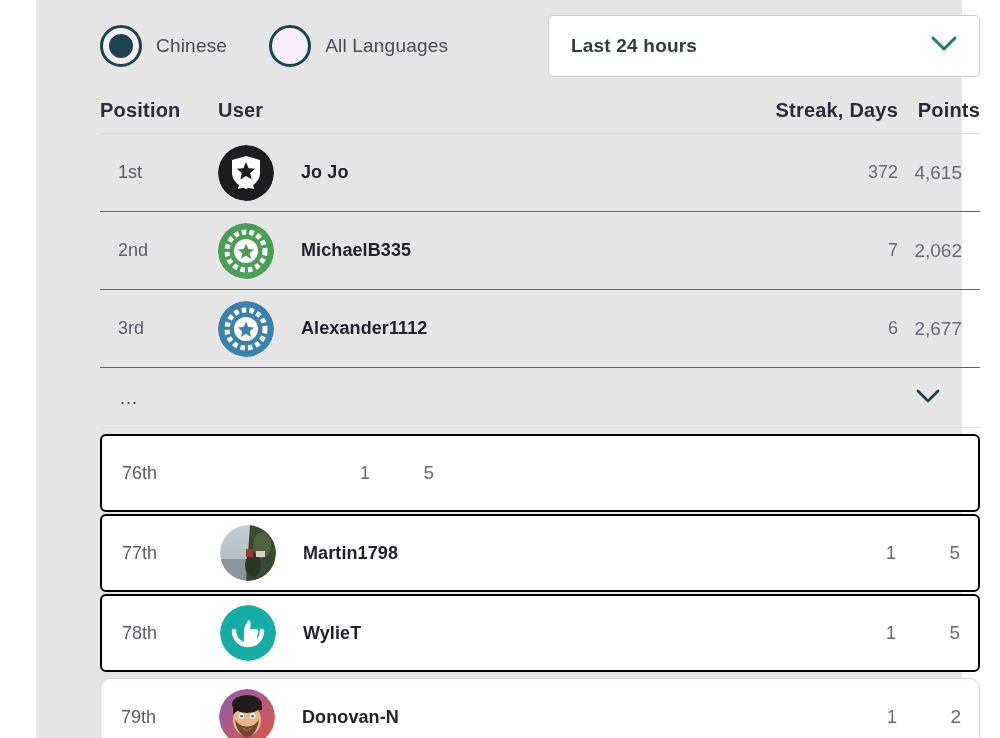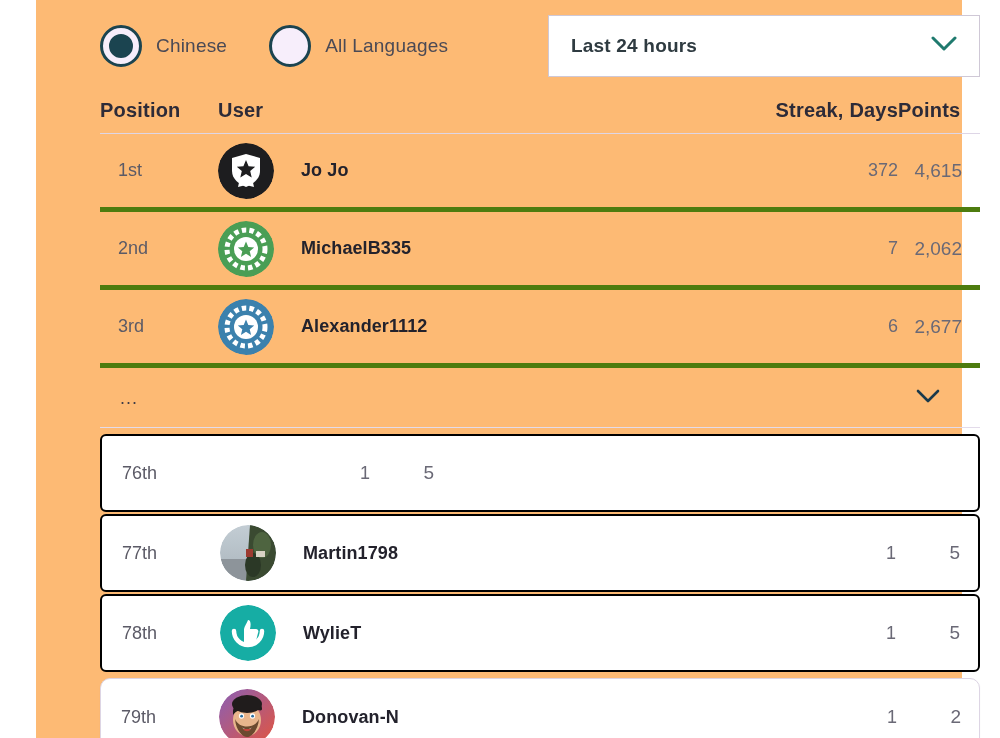--- a/index.html
+++ b/index.html
@@ -11,21 +11,21 @@
   }
   .page {
     position: relative;
     width: 1000px; height: 738px;
     background: #ffffff;
   }
   .panel {
     position: absolute;
     left: 36px; top: 0;
     width: 926px; height: 738px;
-    background: #fdba74;
+    background: #e5e5e5;
   }
   .inner {
     position: absolute;
     left: 64px; top: 0;
     width: 880px;
   }
 
   
   .controls {
     display: flex;
@@ -61,21 +61,21 @@
     color: #4b4a55;
     letter-spacing: .2px;
     white-space: nowrap;
   }
 
   .select {
     margin-left: auto;
     width: 432px; height: 62px;
     background: #ffffff;
     border: 1px solid #cfc8d6;
-    border-radius: 0;
+    border-radius: 5px;
     display: flex;
     align-items: center;
     padding: 0 22px;
     cursor: pointer;
   }
   .select-value {
     font-size: 19px;
     font-weight: bold;
     color: #2f3b41;
     letter-spacing: .2px;
@@ -92,27 +92,27 @@
   }
   .th {
     font-size: 20px;
     font-weight: bold;
     color: #2d2b38;
     letter-spacing: .2px;
   }
   .col-pos   { width: 118px; flex: none; }
   .col-user  { flex: 1 1 auto; }
   .col-streak{ width: 150px; flex: none; text-align: right; }
-  .col-points{ width: 82px;  flex: none; }
+  .col-points{ width: 82px;  flex: none; text-align: right; }
 
   .row {
     display: flex;
     align-items: center;
     height: 78px;
-    border-bottom: 5px solid #4d7c0f;
+    border-bottom: 1px solid #4d7c0f;
     position: relative;
   }
 
   .row.card {
     background: #ffffff;
     border: 2px solid #000000;
     border-radius: 6px;
     padding: 0 0px;
   }
   .row.card.highlight {

